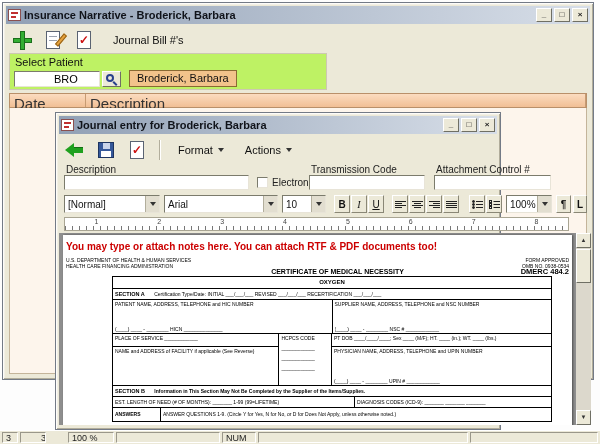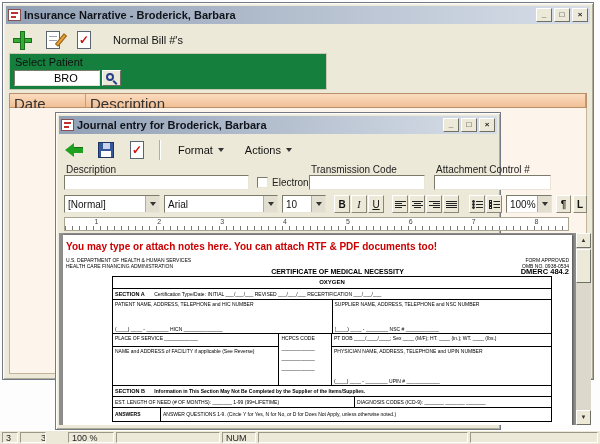--- a/index.html
+++ b/index.html
@@ -38,21 +38,21 @@
   .icon-backarrow .shaft { position:absolute; left:9px; top:5px; width:9px; height:6px; background:#1fa01f; border-top:1px solid #146e14; }
   .icon-save { position:relative; width:16px; height:16px; background:#35589a; border:1px solid #1d3460; display:inline-block; }
   .icon-save .shutter { position:absolute; top:0; left:4px; width:7px; height:6px; background:#c9d4ea; }
   .icon-save .label { position:absolute; bottom:0; left:2px; width:10px; height:6px; background:#fff; }
 
   .menu-btn { height:20px; padding:0 7px; display:flex; align-items:center; gap:5px;
               background:transparent; border:1px solid transparent; font-size:11px; color:#111; }
   .caret { width:0; height:0; border-left:3px solid transparent; border-right:3px solid transparent; border-top:4px solid #333; }
 
   
-  .sp-panel { position:absolute; left:6px; top:50px; width:318px; height:37px; background:#15803d; border:1px solid #cdc8b2; }
+  .sp-panel { position:absolute; left:6px; top:50px; width:318px; height:37px; background:#bef264; border:1px solid #cdc8b2; }
   .group-label { position:absolute; left:5px; top:2px; font-size:11px; color:#111; }
   .sp-row { position:absolute; left:4px; top:16px; display:flex; align-items:center; gap:2px; }
   input.text { border:1px solid; border-color:#7b7b6c #e8e4d8 #e8e4d8 #7b7b6c; background:#fff; font-size:11px; padding:1px 3px; height:16px; }
   .search-btn { width:19px; height:16px; background:#ece9d8; border:1px solid; border-color:#fff #6f6f64 #6f6f64 #fff; position:relative; }
   .mag-circle { position:absolute; left:3px; top:2px; width:8px; height:8px; border:2px solid #28408c; border-radius:50%; }
   .mag-handle { position:absolute; left:11px; top:9px; width:2px; height:5px; background:#28408c; transform:rotate(-45deg); }
   .patient-chip { height:17px; background:#f2c38b; border:1px solid #8a6a33; padding:1px 7px; font-size:11px; color:#111; margin-left:6px; white-space:nowrap; }
 
   .grid-header { position:absolute; left:6px; top:90px; right:6px; height:15px; display:flex;
                  background:linear-gradient(#fbdcc0,#f1bf95); border:1px solid #b9906a; }
@@ -161,32 +161,33 @@
           <span class="dl" style="top:8px;"></span>
           <span class="pencil"></span>
         </span>
       </span>
       <span class="tbtn">
         <span class="icon-doc">
           <span class="redcheck">✓</span>
         </span>
       </span>
       <span class="menu-btn" style="padding-left:10px;">
-        <span>Normal Bill #'s</span>
+        <span>Journal Bill #'s</span>
       </span>
     </div>
 
     <div class="sp-panel">
       <span class="group-label">Select Patient</span>
       <div class="sp-row">
         <input class="text" style="width: 86px; padding-left: 39px;" value="BRO">
         <span class="search-btn">
           <span class="mag-circle"></span>
           <span class="mag-handle"></span>
         </span>
+        <span class="patient-chip">Broderick, Barbara</span>
       </div>
     </div>
 
     <div class="grid-header">
       <span class="gh-cell gh-date">Date</span>
       <span class="gh-cell gh-desc">Description</span>
     </div>
     <div class="grid-body"></div>
   </div>
 

